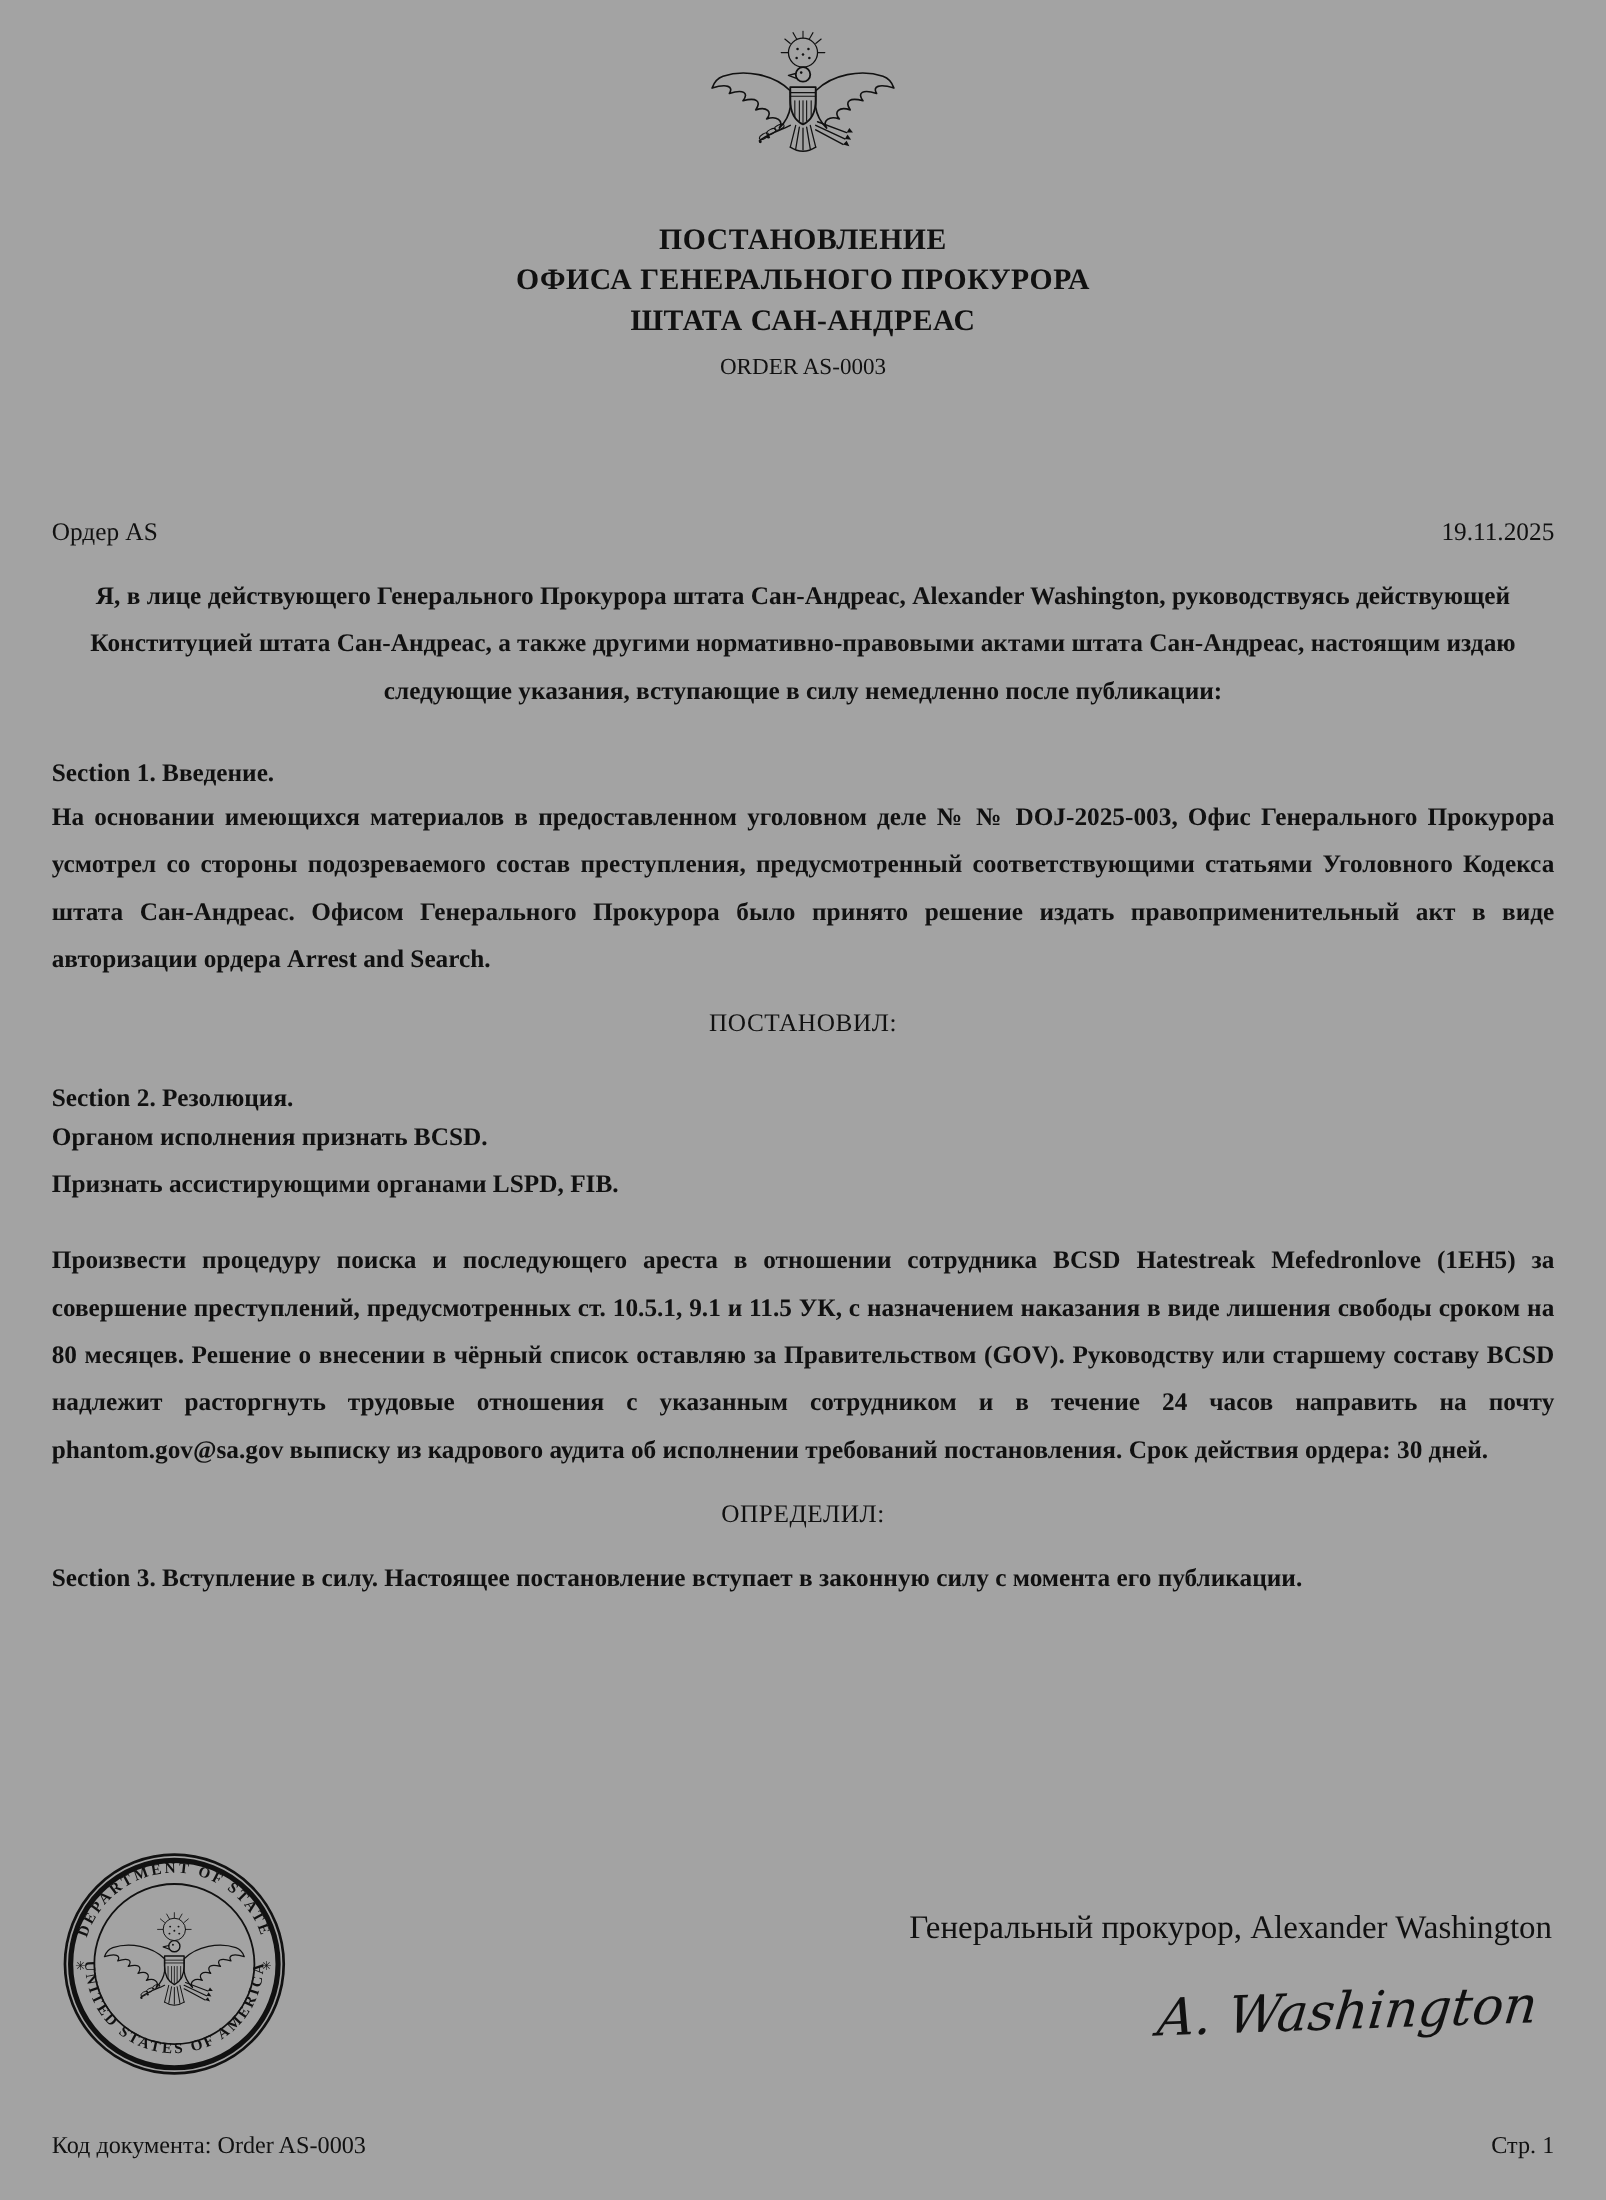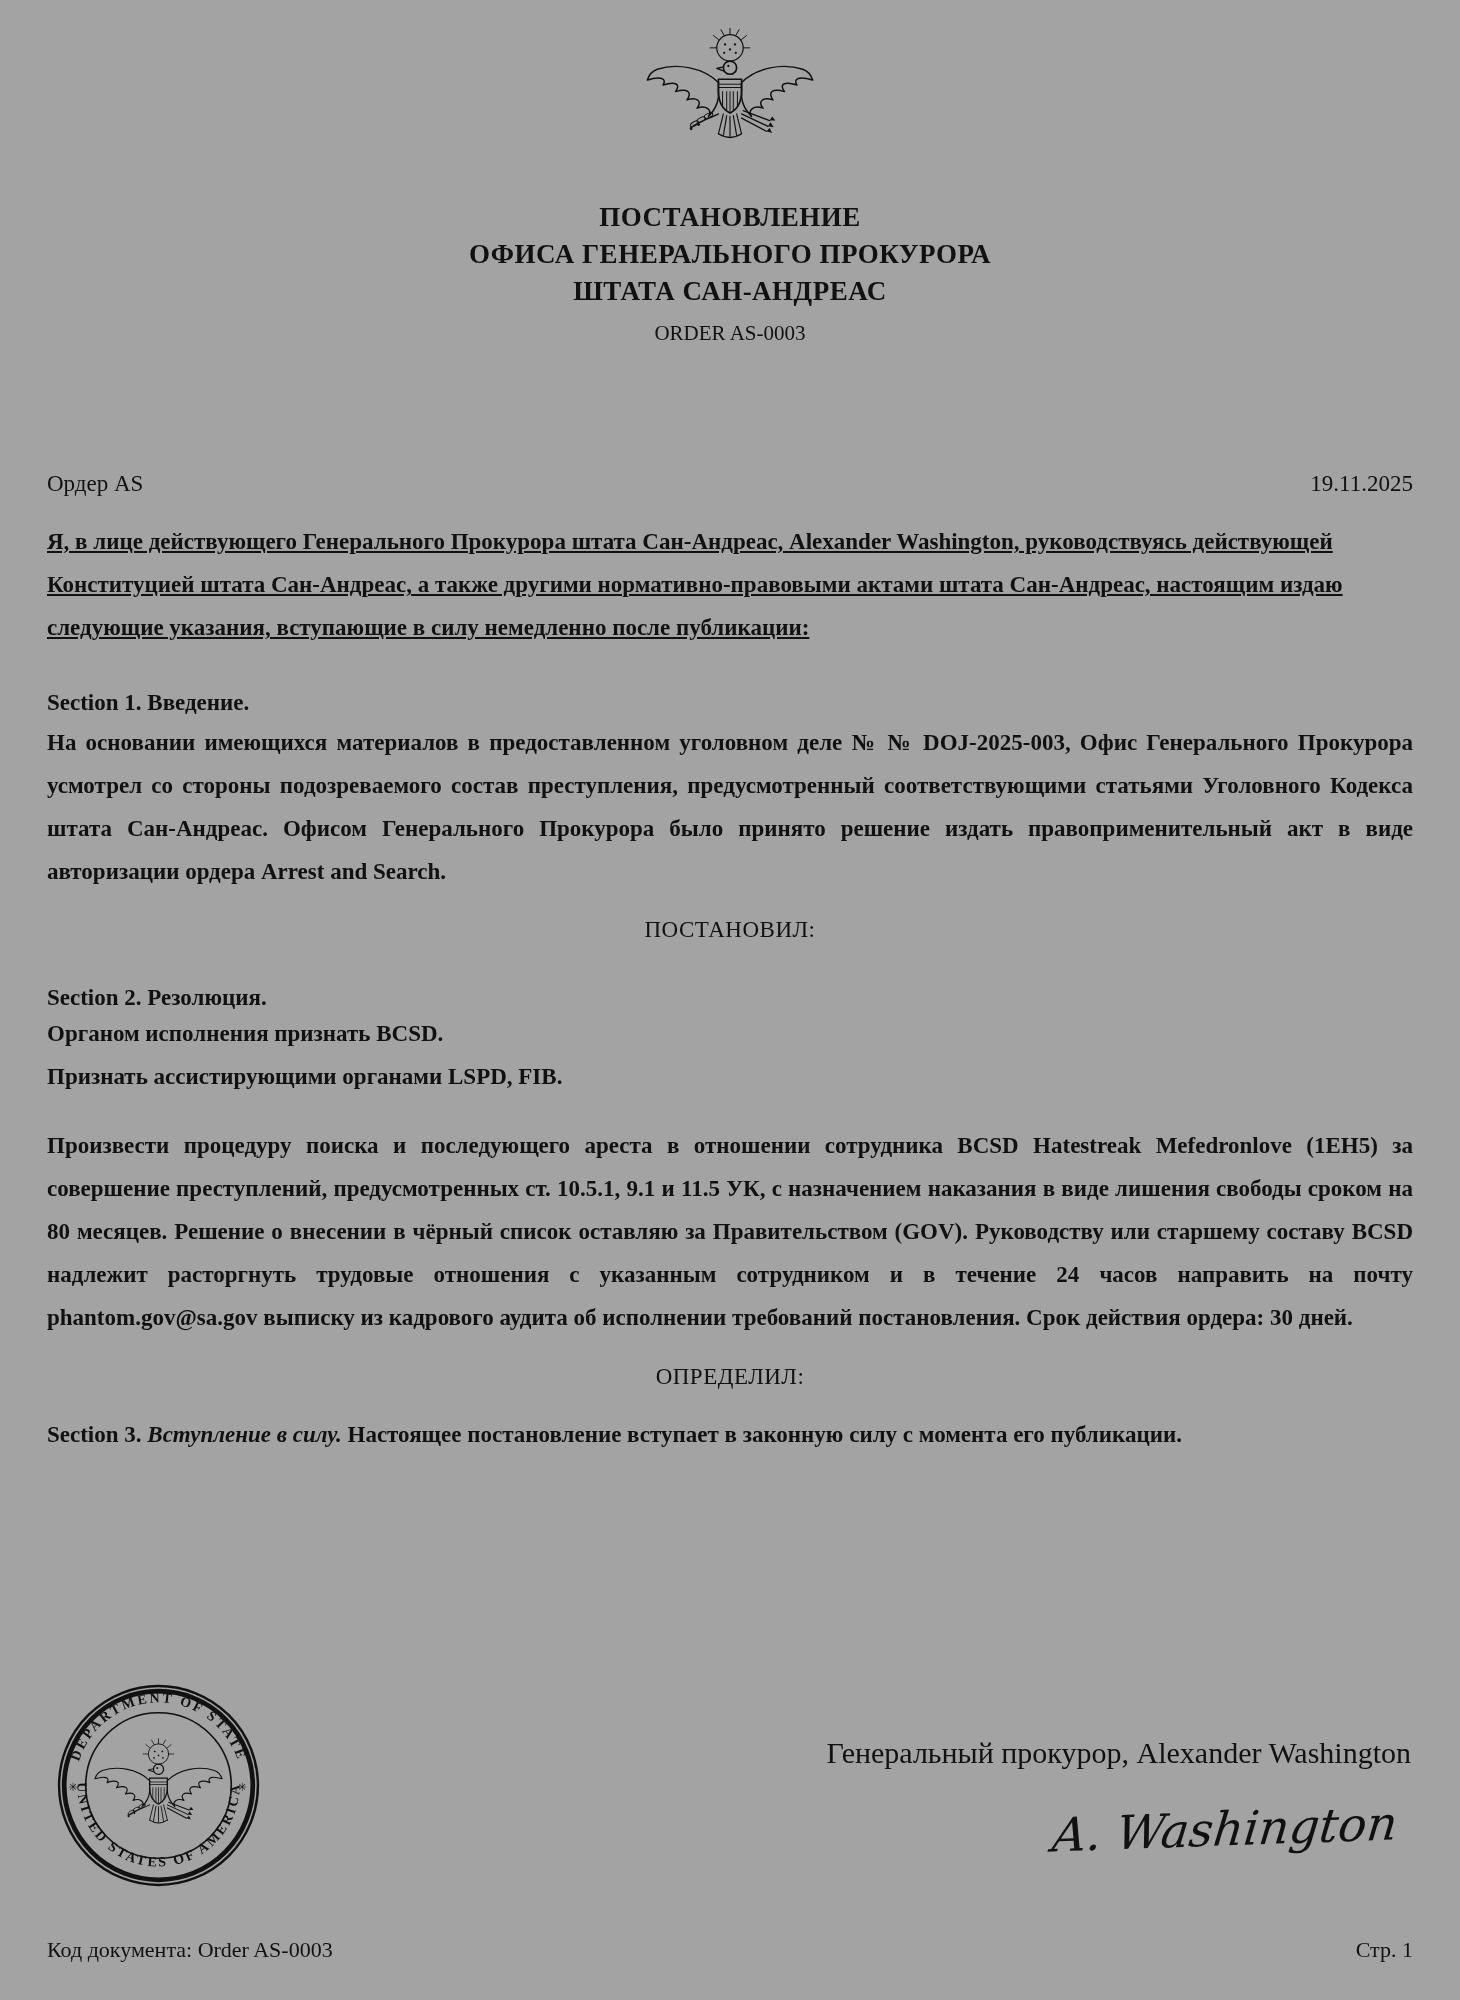--- a/index.html
+++ b/index.html
@@ -11,30 +11,30 @@
     font-family:"Liberation Serif","DejaVu Serif",serif;
     box-sizing:border-box;
     padding:28px 47px 0 47px;
     overflow:hidden;
   }
   .emblem{display:block;margin:0 auto;}
   .title-block{margin-top:14px;text-align:center;}
   .title-line{font-size:27px;font-weight:bold;line-height:37px;letter-spacing:.5px;}
   .order-no{margin-top:8px;text-align:center;font-size:21px;line-height:30px;}
   .meta-row{margin-top:122px;display:flex;justify-content:space-between;font-size:23px;line-height:28px;}
-  .preamble{margin-top:22px;font-size:23px;font-weight:bold;line-height:43px;text-decoration:underline;}
+  .preamble{margin-top:22px;font-size:23px;font-weight:bold;line-height:43px;text-align:center;}
   .center-heading{margin-top:30px;text-align:center;font-size:23px;line-height:28px;letter-spacing:.5px;}
   .sec-heading{margin-top:40px;font-size:23px;font-weight:bold;line-height:28px;}
   .body-par{margin-top:4px;font-size:23px;font-weight:bold;line-height:43px;text-align:justify;text-justify:inter-word;}
   .plain-line{font-size:23px;font-weight:bold;line-height:43px;}
   .s2-body{margin-top:26px;}
   .h-post{margin-top:22px;}
   .h-opr{margin-top:24px;}
   .s3{margin-top:22px;font-size:23px;font-weight:bold;line-height:43px;}
-  .s3 .it{font-style:italic;}
+  .s3 .it{}
   .sign-block{position:absolute;right:49px;top:1738px;text-align:right;}
   .sign-title{font-size:30px;line-height:30px;font-weight:normal;}
   .sign-script{
     margin-top:28px;
     font-family:"DejaVu Serif",serif;
     font-style:italic;
     font-size:47px;
     line-height:54px;
     transform:skewX(-8deg) rotate(-2deg);
     transform-origin:right center;

